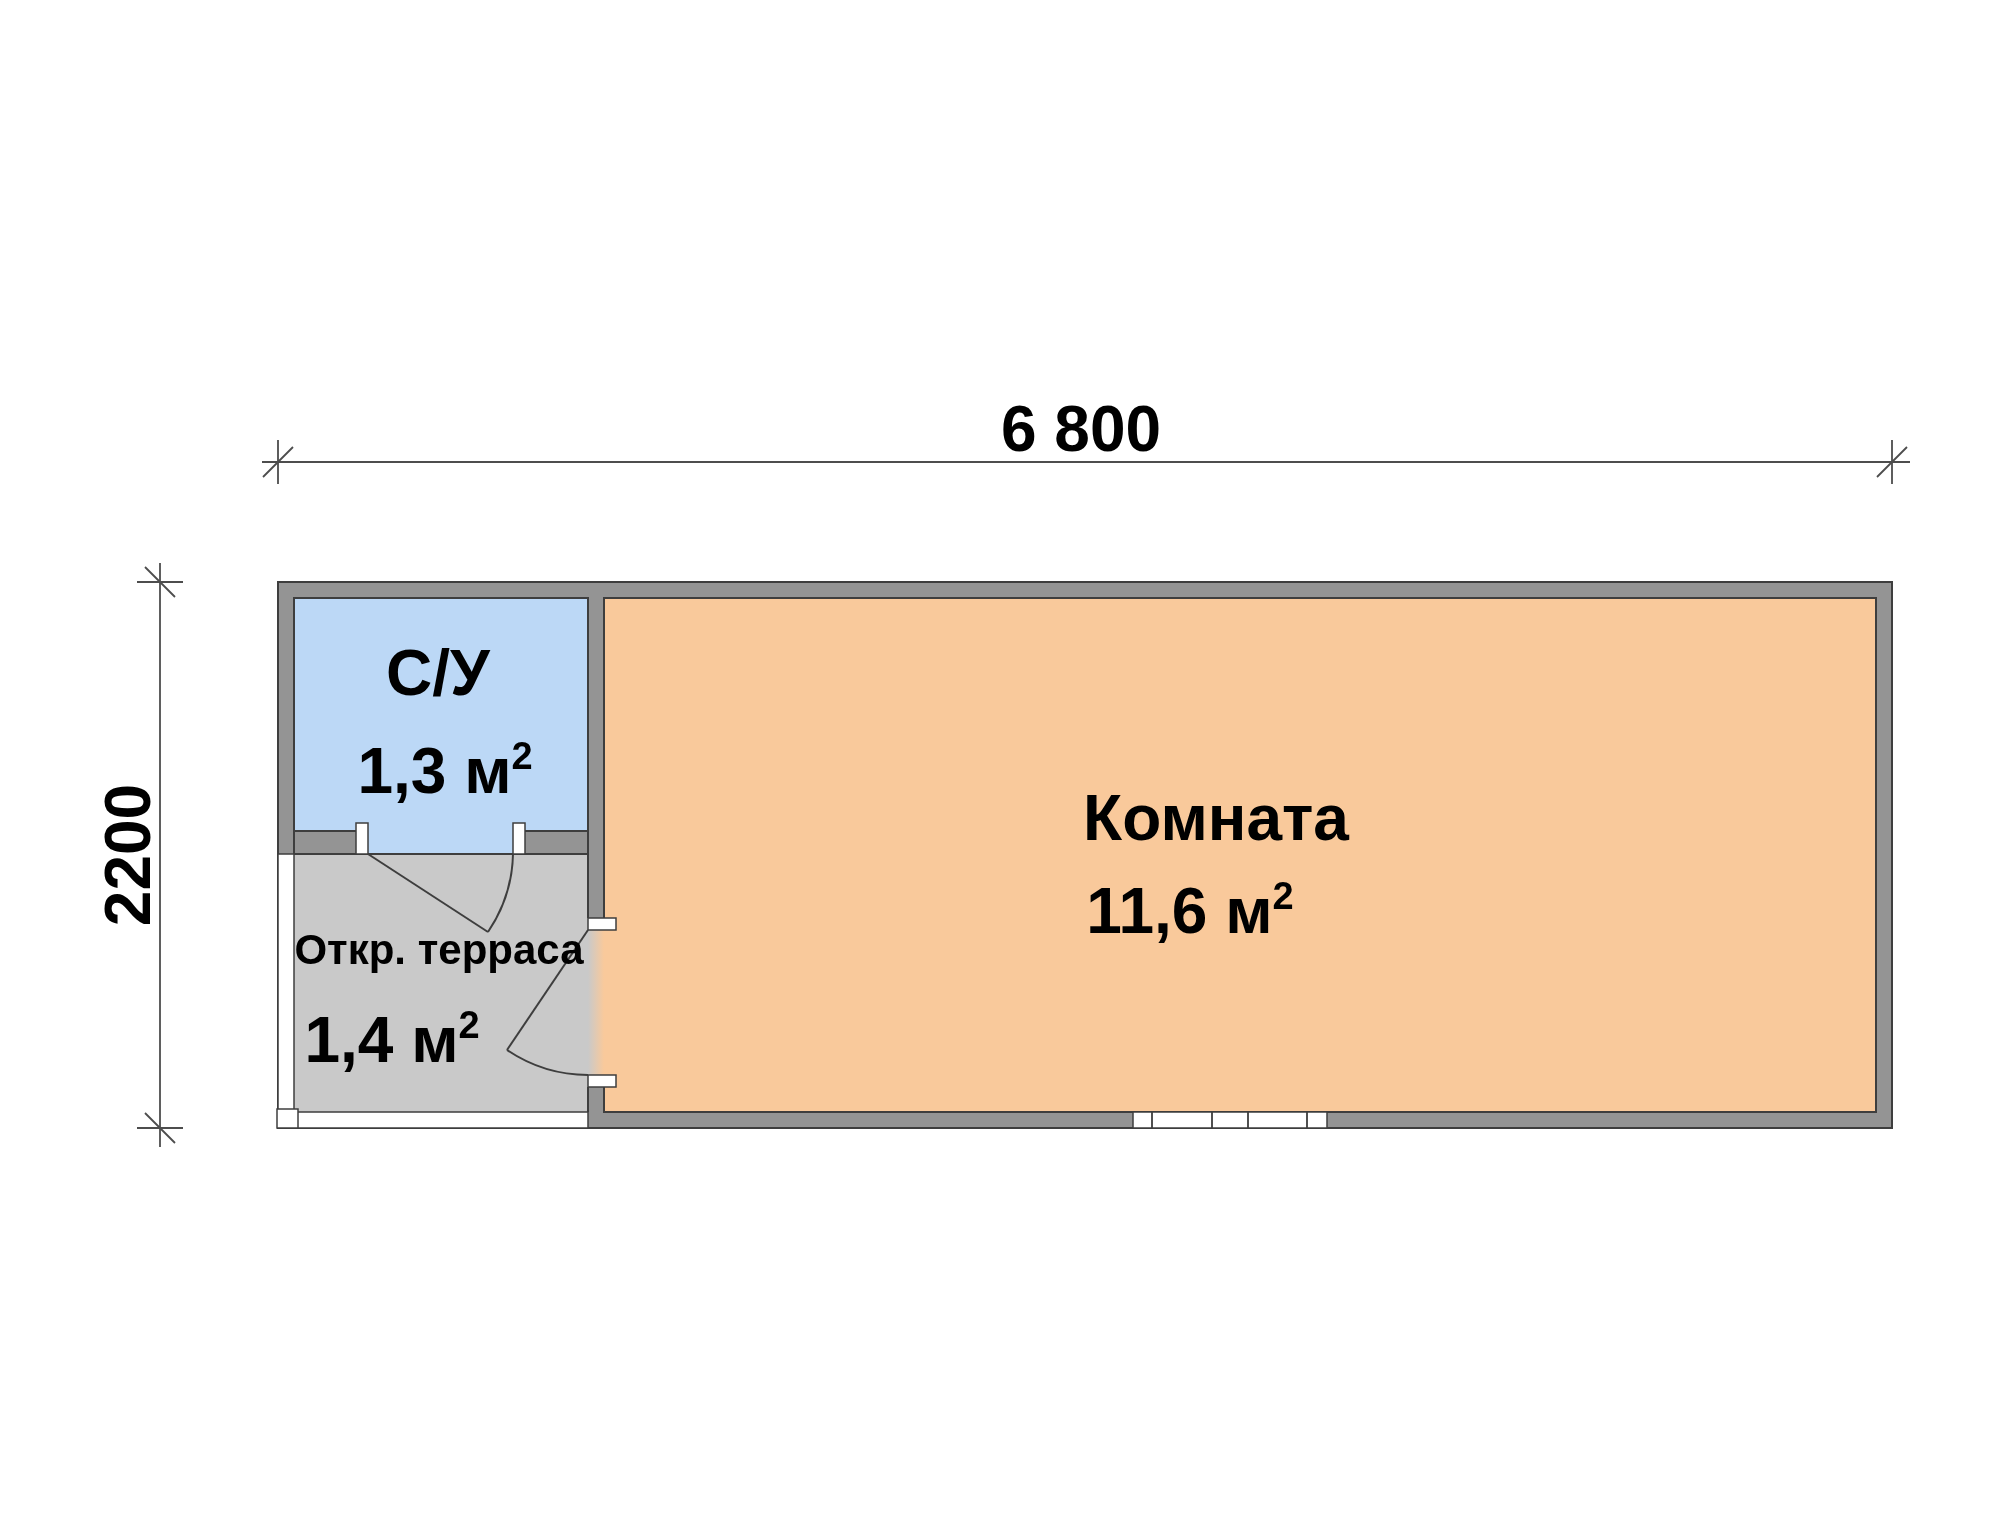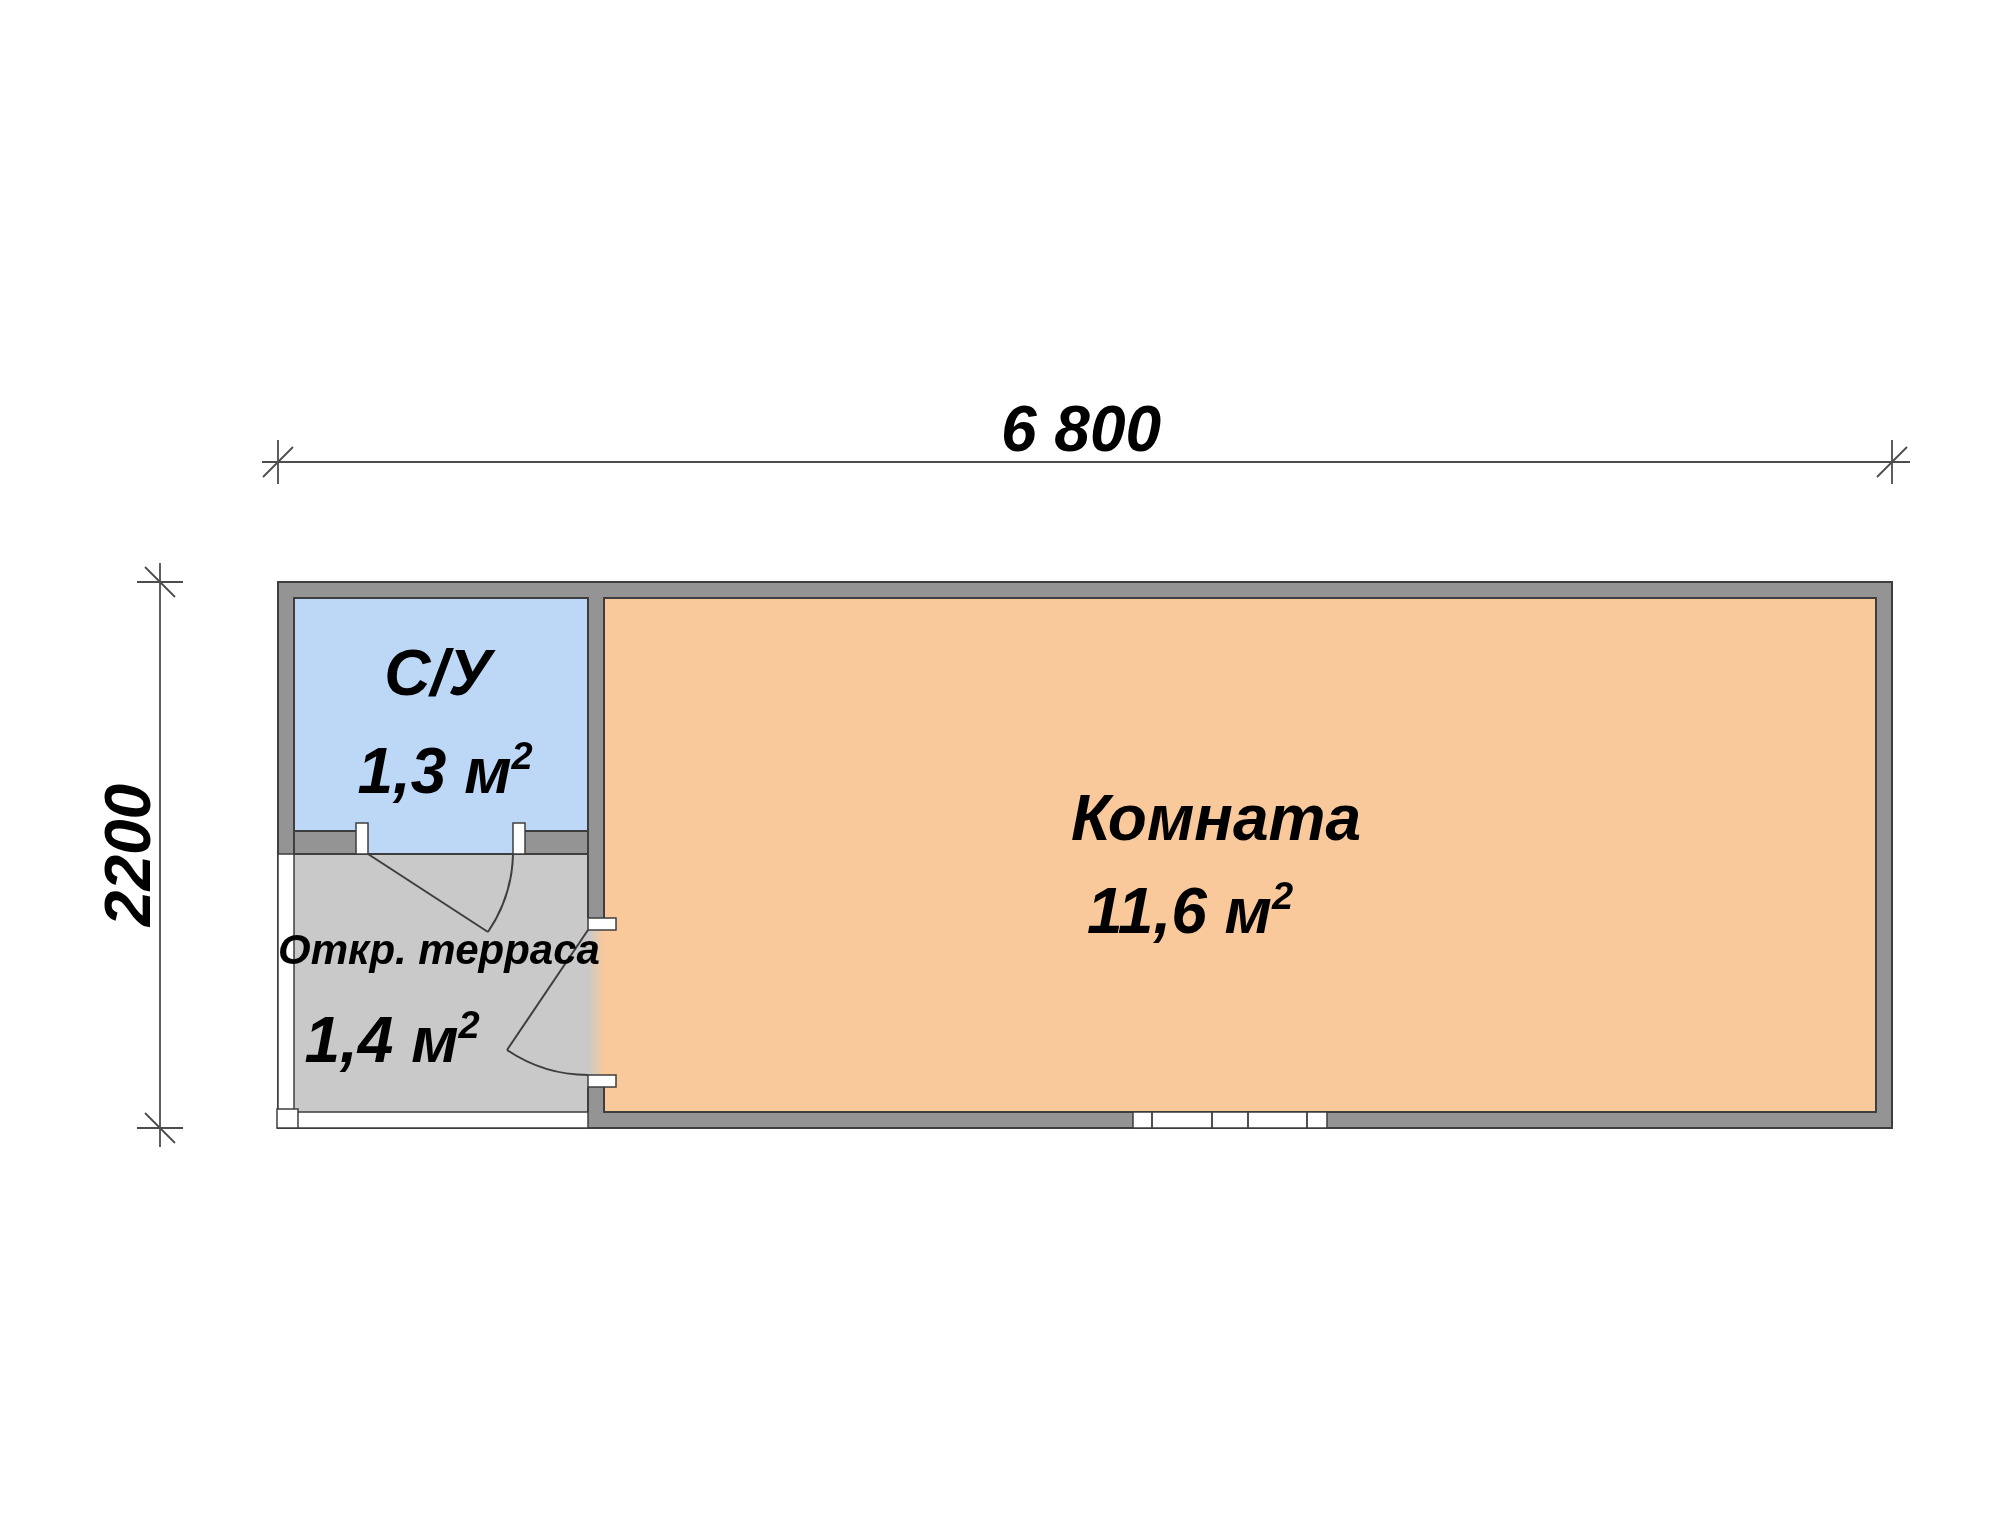--- a/index.html
+++ b/index.html
@@ -8,21 +8,20 @@
     background: #ffffff;
     width: 2000px;
     height: 1539px;
     overflow: hidden;
   }
   .plan-wrap {
     position: relative;
     width: 2000px;
     height: 1517px;
     background: #ffffff;
-    font-style: italic;
   }
   svg { display: block; }
   .lbl {
     font-family: "Liberation Sans", "DejaVu Sans", sans-serif;
     font-weight: bold;
     fill: #000000;
   }
   .room-name  { font-size: 64px; }
   .room-area  { font-size: 64px; }
   .room-name-small { font-size: 42px; }

